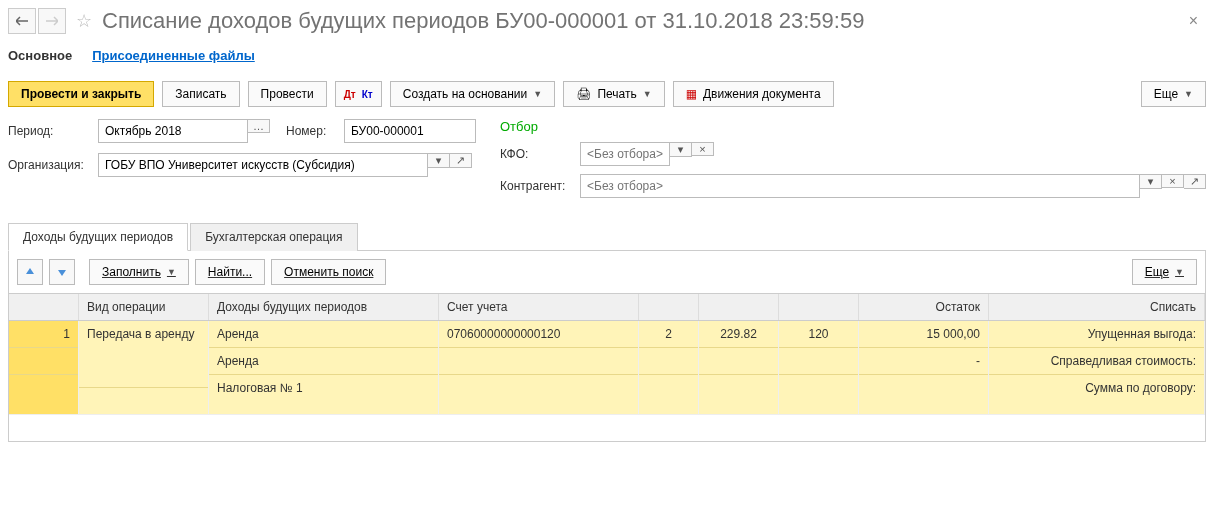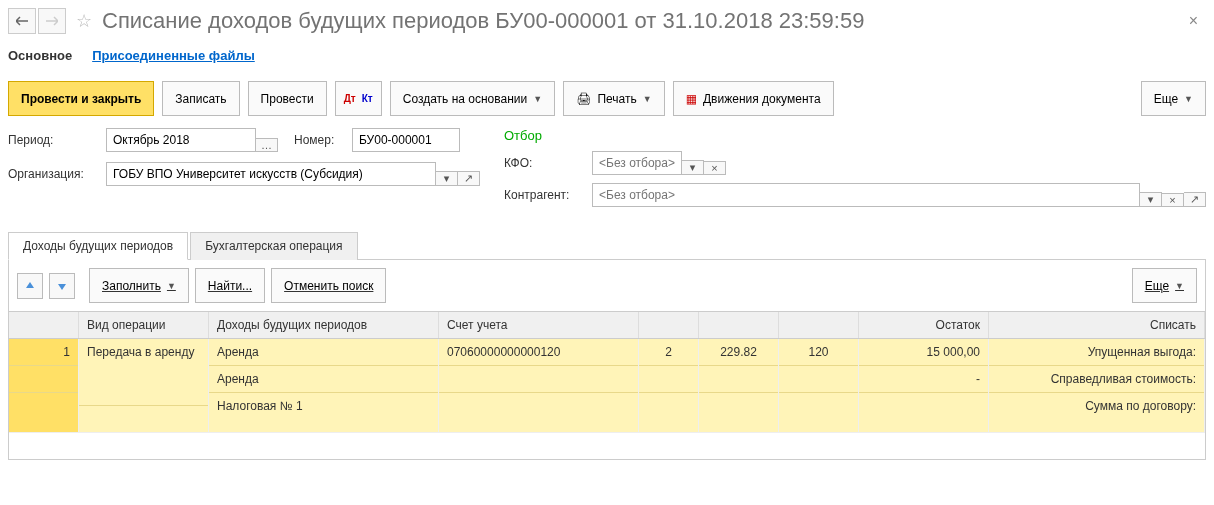--- a/index.html
+++ b/index.html
@@ -10,31 +10,31 @@
 .star-icon { width: 20px; height: 20px; display: flex; align-items: center; justify-content: center; color: #bbb; font-size: 18px; }
 .doc-title { font-size: 22px; font-weight: normal; color: #737373; }
 .close-x { margin-left: auto; font-size: 16px; color: #888; cursor: pointer; padding: 4px 8px; }
 
 .section-tabs { display: flex; gap: 20px; margin-bottom: 14px; border-bottom: none; font-weight: bold; }
 .section-tab { padding: 4px 0; font-size: 13px; }
 .section-tab.active { color: #333; }
 .section-tab.link { color: #0066cc; text-decoration: underline; cursor: pointer; }
 
 .toolbar { display: flex; gap: 8px; align-items: center; margin-bottom: 12px; }
-.btn { border: 1px solid #bbb; background: #fafafa; padding: 5px 12px; cursor: pointer; font-size: 12px; display: inline-flex; align-items: center; gap: 6px; height: 35px; }
+.btn { border: 1px solid #bbb; background: #fafafa; padding: 5px 12px; cursor: pointer; font-size: 12px; display: inline-flex; align-items: center; gap: 6px; height: 26px; }
 .btn.primary { background: #ffe066; border-color: #d4a800; font-weight: bold; }
 .btn .caret { font-size: 9px; color: #555; }
 .toolbar-spacer { flex: 1; }
 .btn.icon-only { padding: 4px 8px; }
 
 .form-area { display: flex; gap: 24px; margin-bottom: 16px; align-items: flex-start; }
 .form-col { display: flex; flex-direction: column; gap: 10px; }
 .form-row { display: flex; align-items: center; gap: 8px; }
 .form-label { width: 82px; color: #333; }
-.input-combo { display: flex; align-items: flex-end; margin-left: 8px; }
+.input-combo { display: flex; align-items: flex-start; }
 .text-input { border: 1px solid #bbb; padding: 3px 6px; height: 24px; font-size: 12px; background: #fff; }
 .input-btn { border: 1px solid #bbb; border-left: none; background: #f8f8f8; width: 22px; display: flex; align-items: center; justify-content: center; cursor: pointer; font-size: 11px; color: #555; }
 
 .filter-section { flex: 1; }
 .filter-title { color: #0a0; font-size: 13px; margin-bottom: 8px; }
 .filter-row { display: flex; align-items: center; gap: 8px; margin-bottom: 8px; }
 .filter-label { width: 72px; }
 .filter-input { flex: 1; color: #aaa; }
 
 .tabs { display: flex; border-bottom: 1px solid #ccc; margin-bottom: 0; }
@@ -122,21 +122,21 @@
 
 <div class="form-area">
   <div class="form-col">
     <div class="form-row">
       <div class="form-label">Период:</div>
       <div class="input-combo">
         <input class="text-input" style="width: 150px;" value="Октябрь 2018">
         <div class="input-btn">…</div>
       </div>
       <div class="form-label" style="width:50px;margin-left:8px">Номер:</div>
-      <input class="text-input" style="width: 108px;" value="БУ00-000001">
+      <input class="text-input" style="width: 132px;" value="БУ00-000001">
     </div>
     <div class="form-row">
       <div class="form-label">Организация:</div>
       <div class="input-combo">
         <input class="text-input" style="width: 330px;" value="ГОБУ ВПО Университет искусств (Субсидия)">
         <div class="input-btn">▾</div>
         <div class="input-btn">↗</div>
       </div>
     </div>
   </div>

